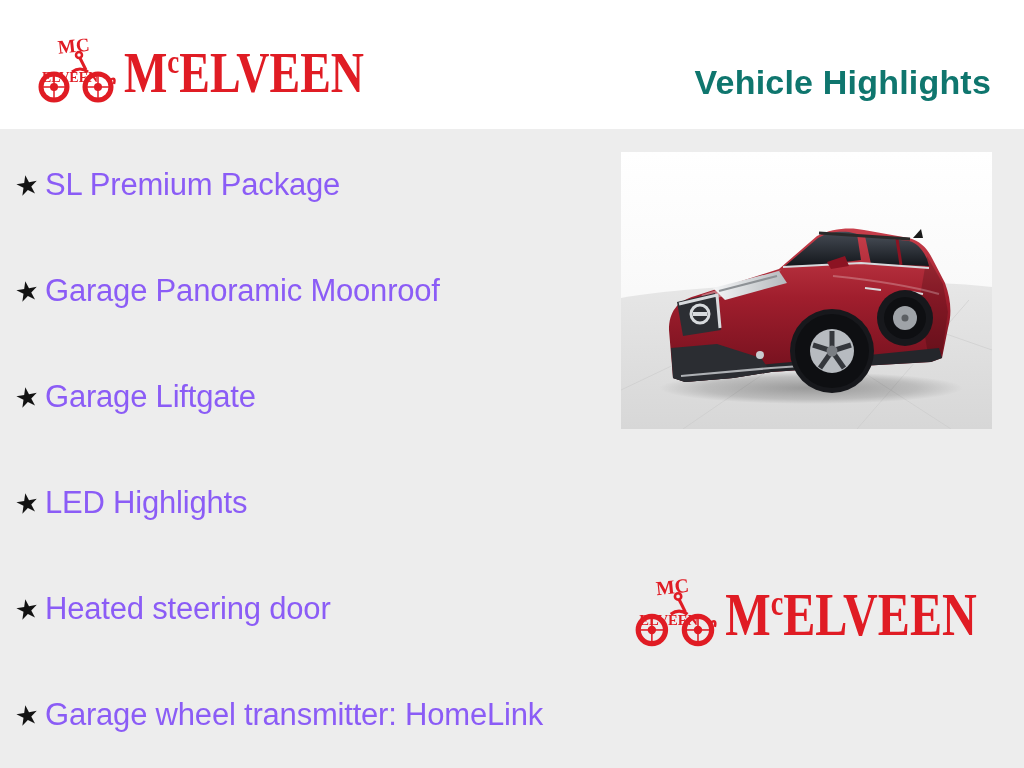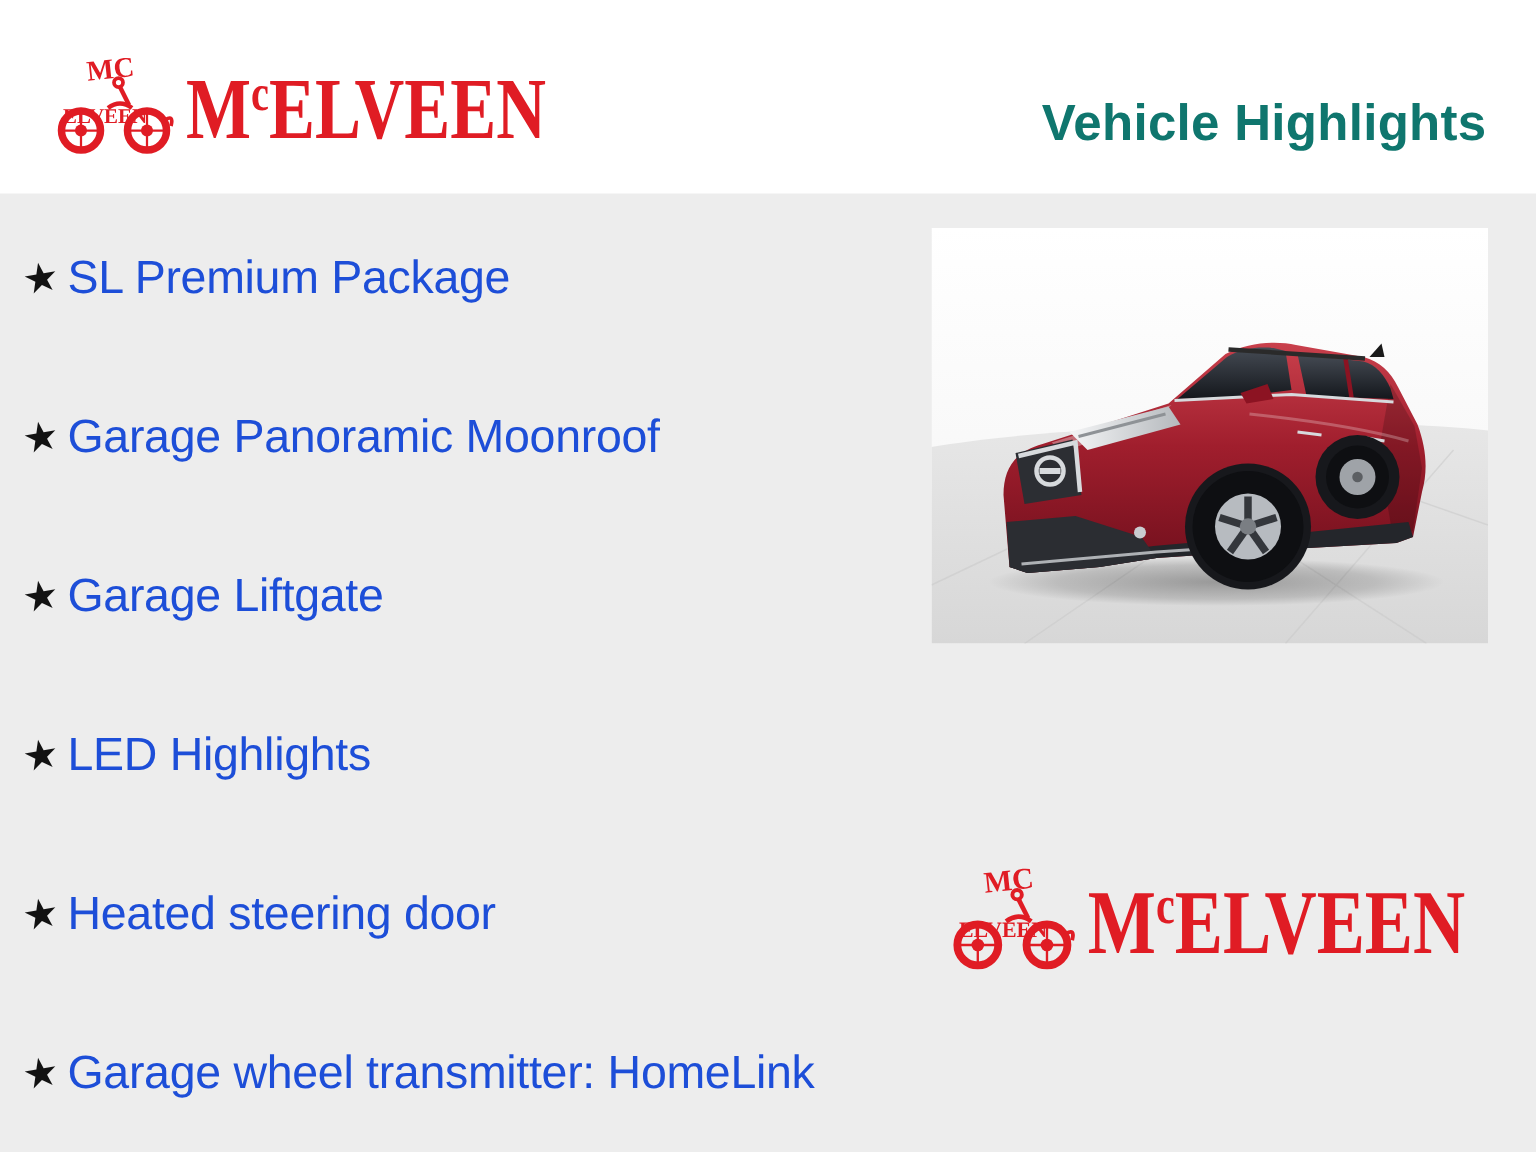--- a/index.html
+++ b/index.html
@@ -25,21 +25,21 @@
   }
   .highlights li{
     height:106px; display:flex; align-items:center;
   }
   .star{
     display:inline-block; font-size:27px; color:#121212;
     transform:rotate(-10deg); width:30px; text-align:left;
     flex:0 0 30px;
   }
   .hl-label{
-    font-size:31px; color:#1d4ed8; letter-spacing:-0.2px;
+    font-size:31px; color:#8b5cf6; letter-spacing:-0.2px;
   }
   .vehicle-photo{
     position:absolute; left:621px; top:152px; width:371px; height:277px;
     margin:0;
   }
   .vehicle-photo svg{ display:block; }
 </style>
 </head>
 <body>
 

